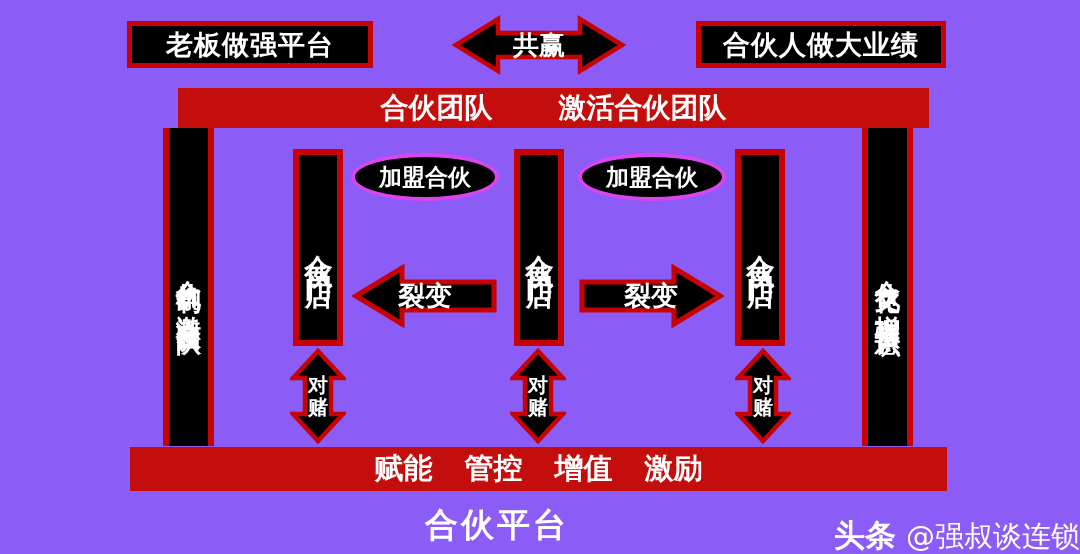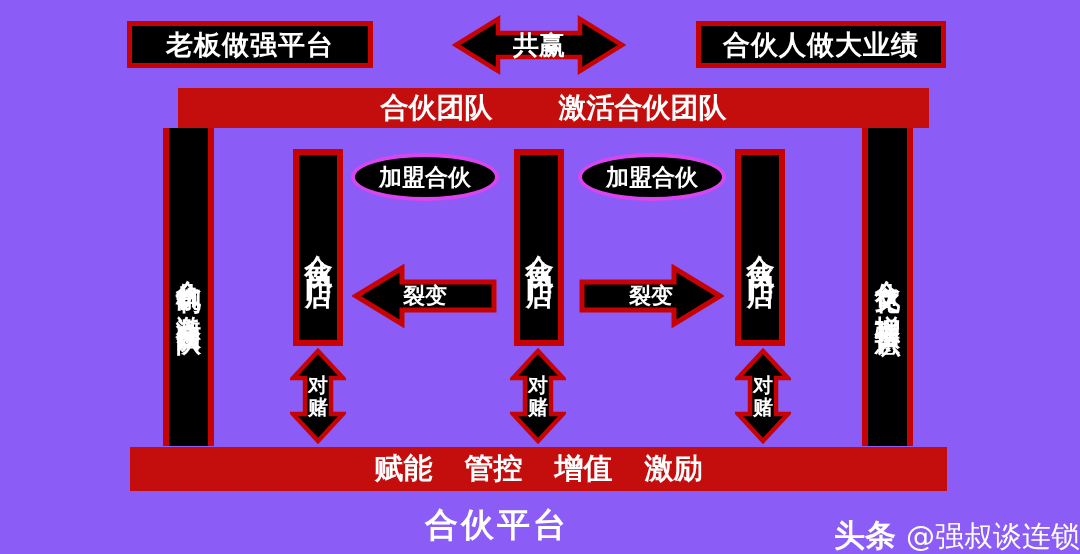--- a/index.html
+++ b/index.html
@@ -51,21 +51,21 @@
   .ellipse{
     position:absolute;top:153px;width:148px;height:48px;background:#000;box-sizing:border-box;
     border:4px solid #d946ef;border-radius:50%;
     display:flex;align-items:center;justify-content:center;
     font-size:23px;font-weight:bold;
   }
   #ellipse-1{left:351px;} #ellipse-2{left:578px;}
 
   .split-arrow{top:264px;width:146px;height:64px;}
   #split-left{left:352px;} #split-right{left:578px;}
-  .split-arrow .arrow-label{font-size:22px;text-align:center;}
+  .split-arrow .arrow-label{font-size:27px;text-align:center;}
 
   .bet-arrow{top:347px;width:56px;height:98px;}
   #bet-1{left:290px;} #bet-2{left:510px;} #bet-3{left:735px;}
   .bet-label{
     position:absolute;inset:0;display:flex;flex-direction:column;
     align-items:center;justify-content:center;
     font-weight:bold;font-size:20px;line-height:22px;
   }
 
   #bottom-banner{

